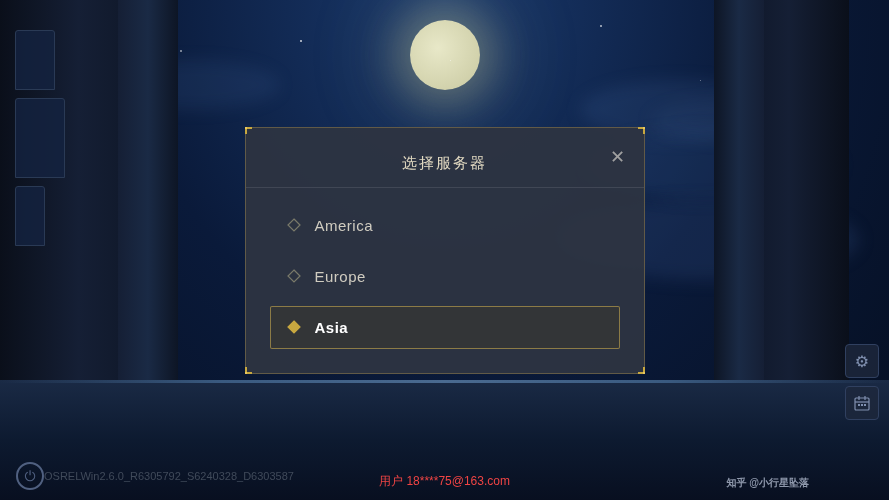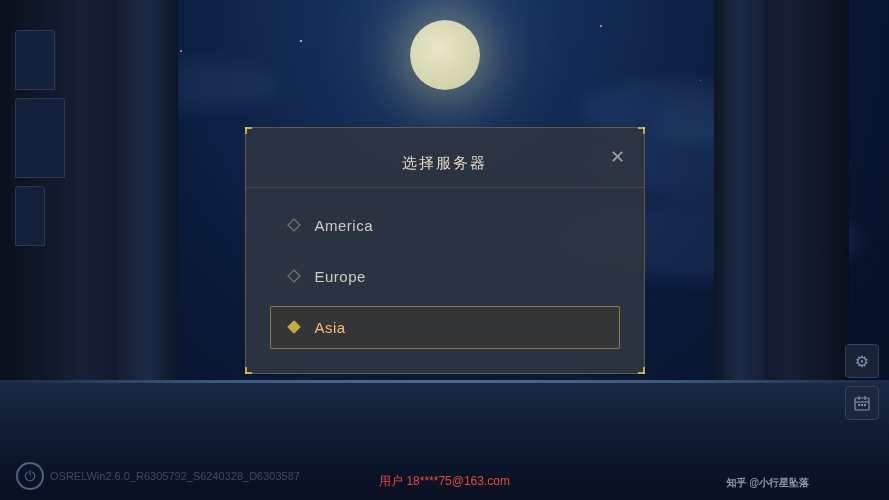--- a/index.html
+++ b/index.html
@@ -227,21 +227,22 @@
     }
 
     .server-name {
       color: #d0ccc0;
       font-size: 15px;
       letter-spacing: 0.5px;
       flex: 1;
       text-align: left;
     }
     .server-item.selected .server-name {
-      color: #fdba74;
+      color: #ffffff;
+      font-weight: bold;
     }
 
     
     .bottom-bar {
       position: absolute;
       bottom: 10px;
       left: 0;
       right: 0;
       display: flex;
       align-items: center;
@@ -257,21 +258,21 @@
       align-items: center;
       justify-content: center;
       color: #506080;
       cursor: pointer;
       font-size: 14px;
     }
 
     .version-text {
       color: #404a5a;
       font-size: 11px;
-      margin-left: 6px;
+      margin-left: 0;
     }
 
     .user-info {
       position: absolute;
       bottom: 10px;
       left: 50%;
       transform: translateX(-50%);
       color: #506080;
       font-size: 12px;
     }

